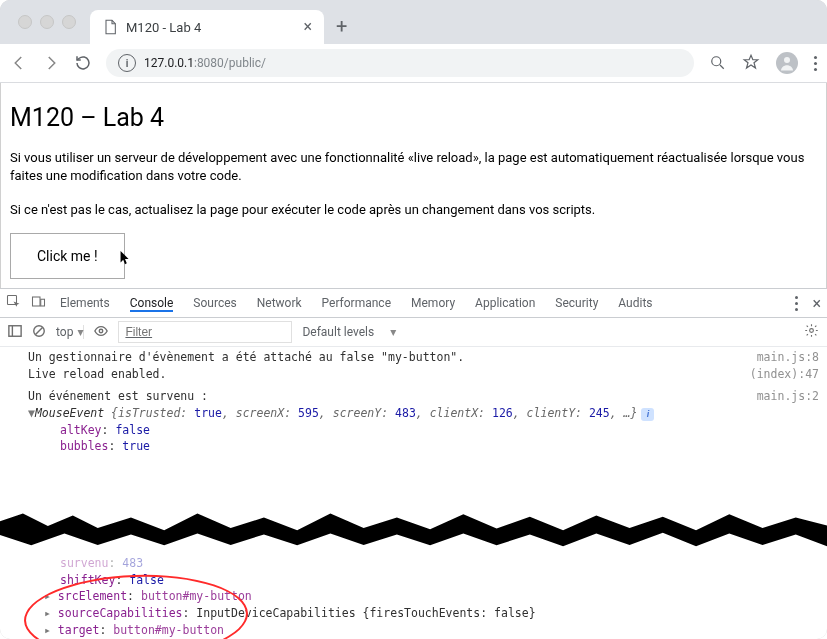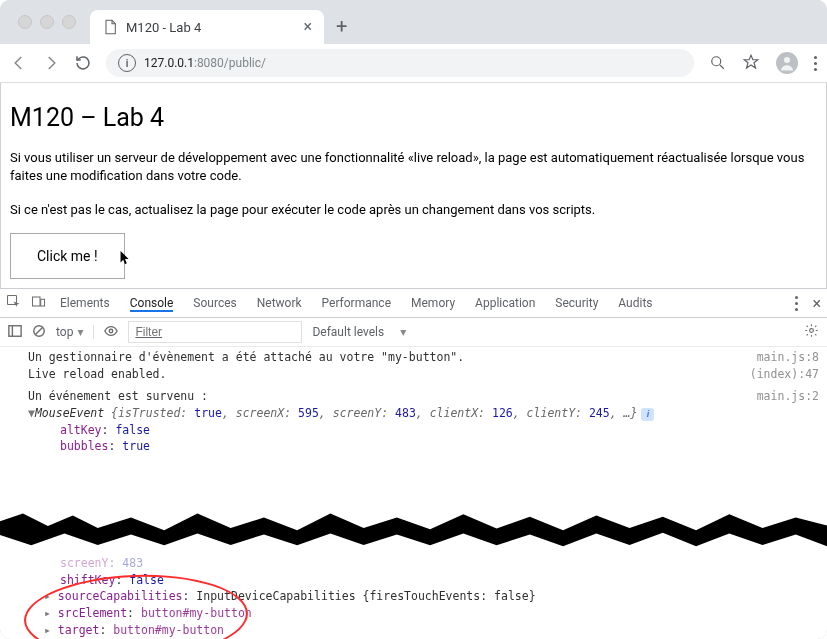--- a/index.html
+++ b/index.html
@@ -51,21 +51,21 @@
   
   .devtools{position:absolute;bottom:0;left:0;right:0;top:288px;border-top:1px solid #cacdd1;background:#fff;font-size:12px;}
   .dt-tabs{height:28px;border-bottom:1px solid #cacdd1;display:flex;align-items:center;padding:0 6px;color:#5f6368;}
   .dt-tabs .picker{margin-right:10px}
   .dt-tabs .picker svg,.dt-tabs .dock svg{width:15px;height:15px;stroke:#6e6e6e;fill:none;stroke-width:1.4}
   .dt-tabs .tabs{display:flex;gap:20px;margin-left:14px}
   .dt-tab{padding:0 0;cursor:pointer}
   .dt-tab.active{color:#202124;border-bottom:2px solid #1a73e8;margin-bottom:-1px}
   .dt-right{margin-left:auto;display:flex;align-items:center;gap:14px}
   .dt-bar2{height:28px;border-bottom:1px solid #e8eaed;display:flex;align-items:center;padding:0 8px;gap:10px;color:#5f6368}
-  .dt-bar2 .sel{display:flex;align-items:center;gap:4px;border-right:1px solid #e0e0e0;padding-right:10px}
+  .dt-bar2 .sel{display:flex;align-items:center;gap:4px;border-right:1px solid #e0e0e0;}
   .dt-bar2 input.filter{border:1px solid #e0e0e0;background:#fff;height:20px;padding:0 6px;font-size:12px;color:#5f6368;width:160px}
   .dt-bar2 .levels{display:flex;align-items:center;gap:16px}
   .dt-bar2 .gear{margin-left:auto}
   .console{font-family:Menlo,Consolas,monospace;font-size:11.5px;line-height:1.45;color:#303030;padding:2px 0;height:calc(100% - 56px);overflow:hidden;position:relative}
   .row{display:flex;padding:0 8px}
   .row .msg{flex:1;white-space:pre}
   .row .src{color:#919191;margin-left:auto;padding-left:10px}
   .indent1{padding-left:20px}
   .indent2{padding-left:36px}
   .indent3{padding-left:52px}
@@ -220,21 +220,21 @@
         <span style="color:#888">▾</span>
     </div>
     <span class="gear"><svg width="15" height="15" viewBox="0 0 24 24" fill="none" stroke="#6e6e6e" stroke-width="1.8">
           <circle cx="12" cy="12" r="3"></circle>
           <path d="M12 2v3M12 19v3M4.2 4.2l2.1 2.1M17.7 17.7l2.1 2.1M2 12h3M19 12h3M4.2 19.8l2.1-2.1M17.7 6.3l2.1-2.1"></path>
         </svg></span>
   </div>
 
   <div class="console">
     <div class="row">
-        <span class="msg indent1">Un gestionnaire d'évènement a été attaché au votre "my-button".</span>
+        <span class="msg indent1">Un gestionnaire d'évènement a été attaché au false "my-button".</span>
         <span class="src">main.js:8</span>
       </div>
     <div class="row">
         <span class="msg indent1">Live reload enabled.</span>
         <span class="src">(index):47</span>
       </div>
     <div style="height:6px"></div>
     <div class="row">
         <span class="msg indent1">Un événement est survenu :</span>
         <span class="src">main.js:2</span>
@@ -246,32 +246,32 @@
         <span class="msg indent3"><span class="key">altKey</span>: <span class="bool">false</span></span>
       </div>
     <div class="row">
         <span class="msg indent3"><span class="key">bubbles</span>: <span class="bool">true</span></span>
       </div>
 
     <div class="tear top"></div>
 
     <div class="after-tear">
       <div class="row">
-          <span class="msg indent3"><span class="key" style="opacity:.4">screenY</span><span style="opacity:.4">: </span><span class="num" style="opacity:.4">483</span></span>
+          <span class="msg indent3"><span class="key" style="opacity:.4">survenu</span><span style="opacity:.4">: </span><span class="num" style="opacity:.4">483</span></span>
         </div>
       <div class="row">
           <span class="msg indent3"><span class="key">shiftKey</span>: <span class="bool">false</span></span>
         </div>
       <div class="row">
+          <span class="msg indent2"><span class="tri">▸ </span><span class="key">srcElement</span>: <span class="node">button#my-button</span></span>
+        </div>
+      <div class="row">
           <span class="msg indent2"><span class="tri">▸ </span><span class="key">sourceCapabilities</span>: <span class="tw">InputDeviceCapabilities {firesTouchEvents: false}</span></span>
         </div>
       <div class="row">
-          <span class="msg indent2"><span class="tri">▸ </span><span class="key">srcElement</span>: <span class="node">button#my-button</span></span>
-        </div>
-      <div class="row">
           <span class="msg indent2"><span class="tri">▸ </span><span class="key">target</span>: <span class="node">button#my-button</span></span>
         </div>
       <div class="row">
           <span class="msg indent3">: </span>
         </div>
 
       <div class="ellipse" style="left:24px;top:26px;width:220px;height:80px;transform:rotate(-2deg)"></div>
     </div>
   </div>
 </div>

